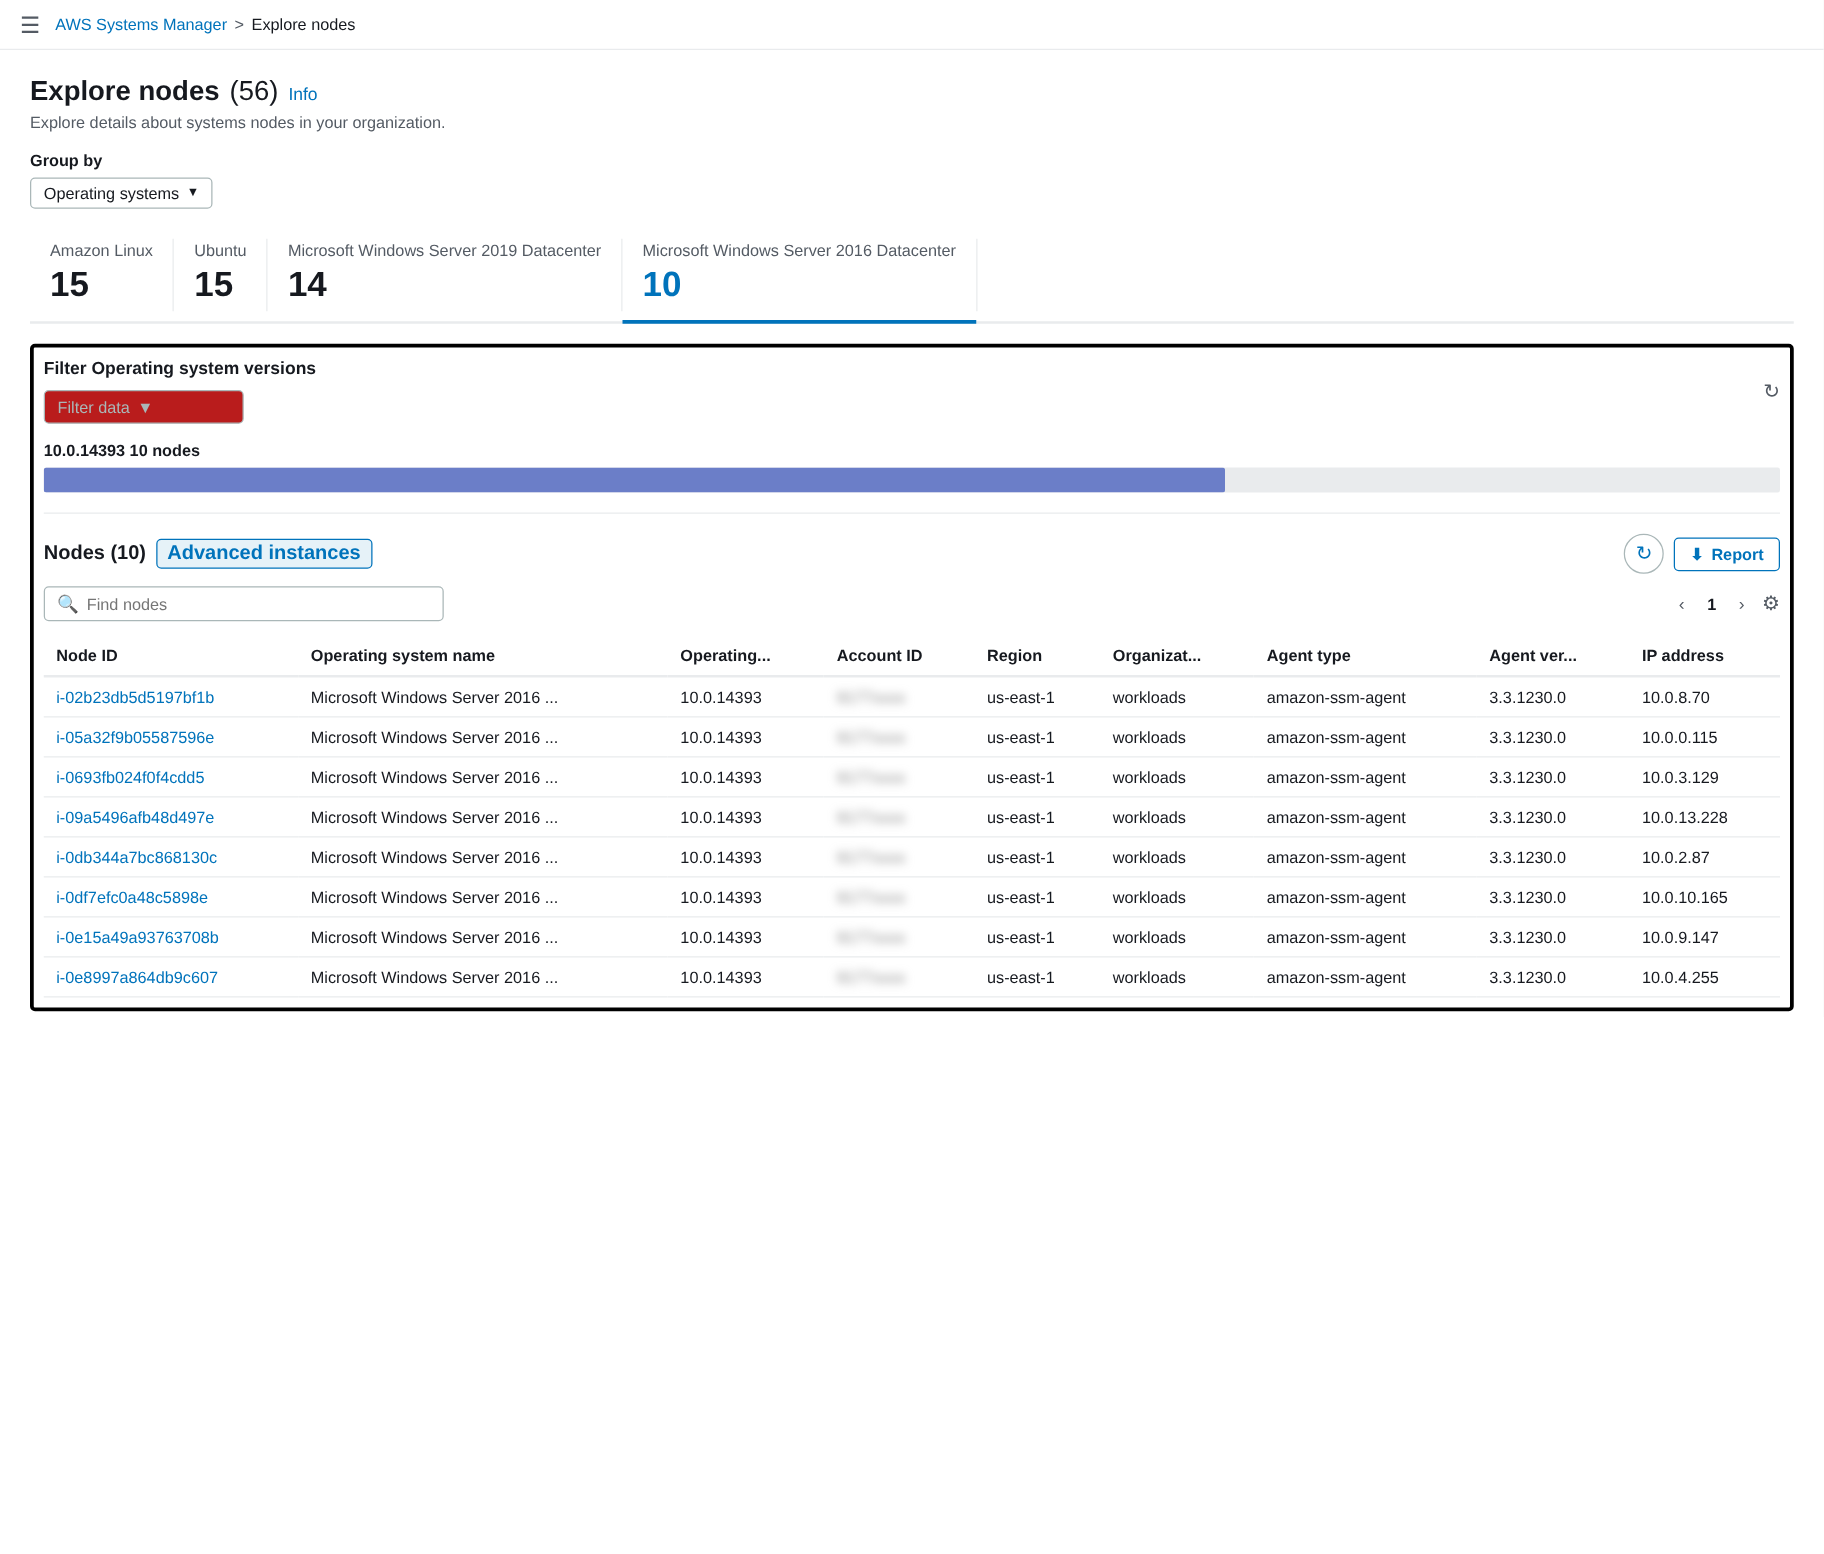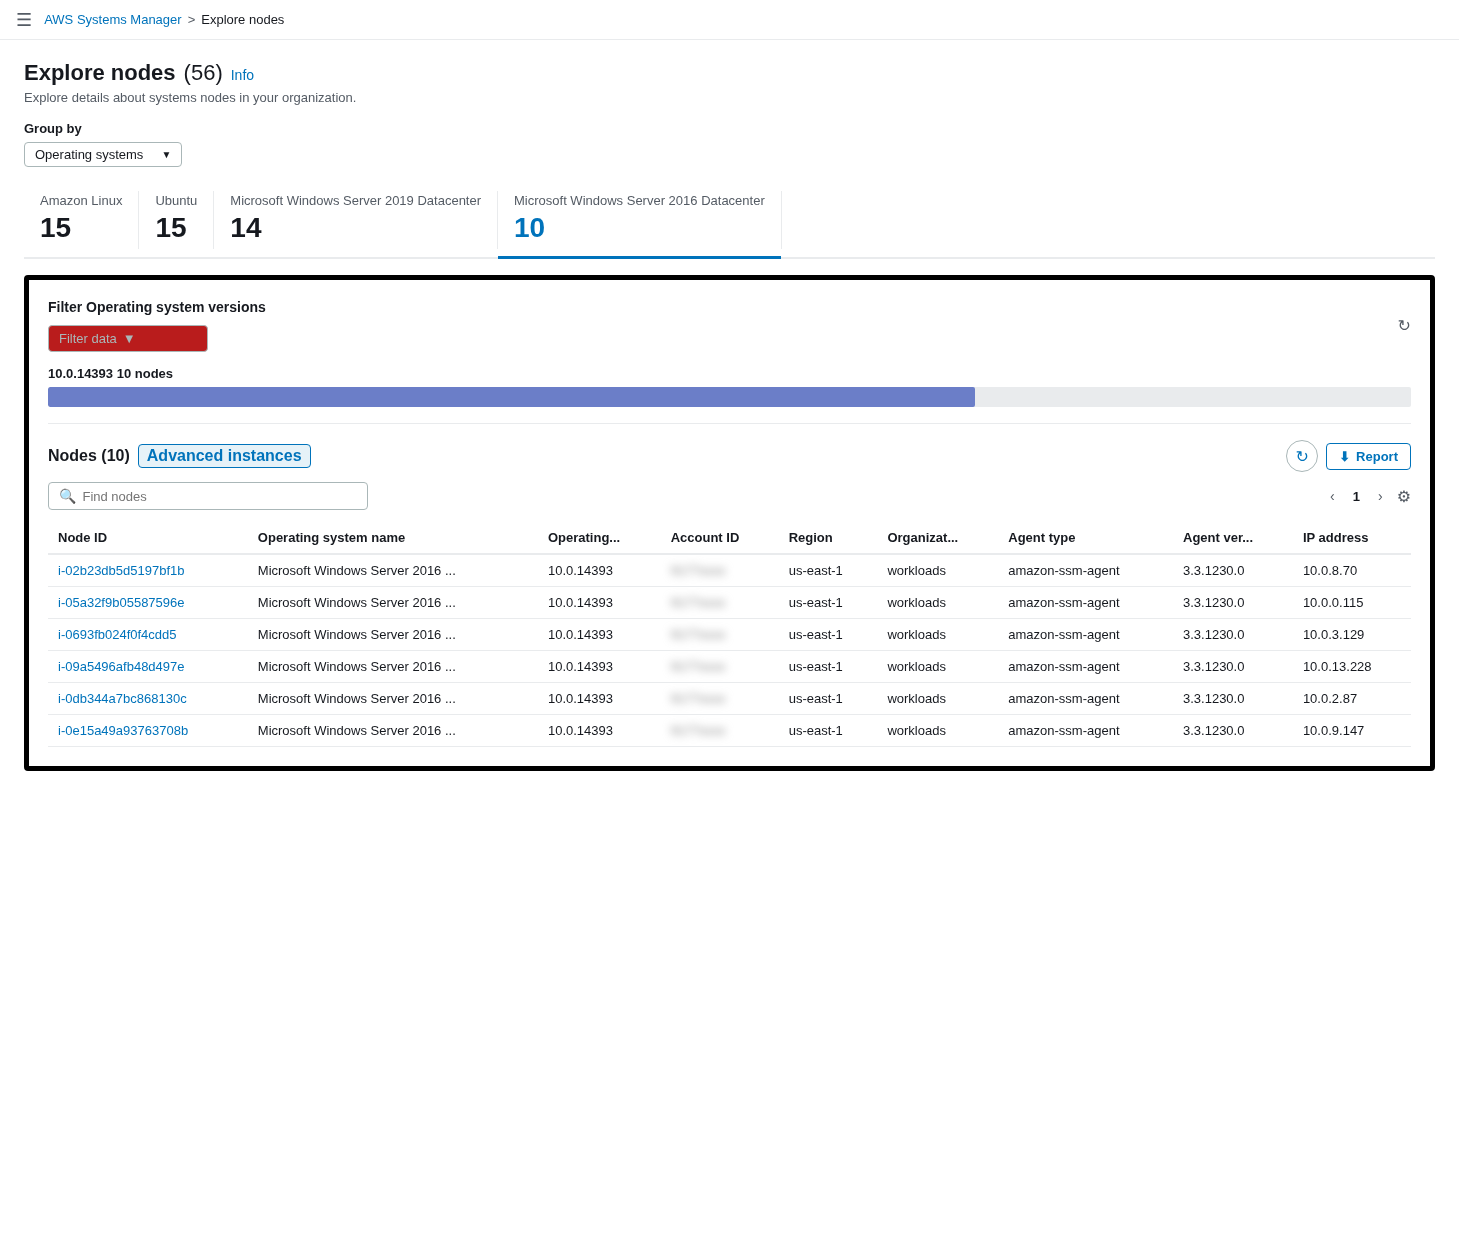--- a/index.html
+++ b/index.html
@@ -26,21 +26,21 @@
     
     .page-title-row { display: flex; align-items: baseline; gap: 8px; margin-bottom: 4px; }
     .page-title { font-size: 22px; font-weight: 700; color: #16191f; }
     .page-title-count { font-size: 22px; font-weight: 400; color: #16191f; }
     .info-link { color: #0073bb; font-size: 14px; text-decoration: none; }
     .page-subtitle { font-size: 13px; color: #545b64; margin-bottom: 16px; }
 
     
     .group-by-label { font-size: 13px; font-weight: 600; color: #16191f; margin-bottom: 6px; }
     .group-by-select {
-      display: inline-flex; align-items: center; gap: 18px;
+      display: inline-flex; align-items: center; gap: 6px;
       border: 1px solid #aab7b8; border-radius: 4px;
       padding: 4px 10px; background: #fff; cursor: pointer;
       font-size: 13px; color: #16191f; margin-bottom: 16px;
     }
     .group-by-select .caret { color: #16191f; font-size: 10px; }
 
     
     .os-tabs { display: flex; border-bottom: 2px solid #e9ebed; margin-bottom: 0; }
     .os-tab {
       padding: 10px 16px 12px;
@@ -49,23 +49,23 @@
       margin-bottom: -2px;
     }
     .os-tab.active { border-bottom-color: #0073bb; }
     .os-tab-name { font-size: 13px; color: #545b64; margin-bottom: 4px; }
     .os-tab-count { font-size: 28px; font-weight: 700; color: #16191f; }
     .os-tab.active .os-tab-count { color: #0073bb; }
     .os-tab-divider { width: 1px; background: #e9ebed; margin: 8px 0; }
 
     
     .filter-panel {
-      border: 5px solid #000000;
+      border: 3px solid #000000;
       border-radius: 4px;
-      padding: 19px;
+      padding: 8px;
       margin-top: 16px;
       background: #fff;
     }
     .filter-title { font-size: 14px; font-weight: 600; margin-bottom: 10px; }
     .filter-select-row { display: flex; align-items: center; justify-content: space-between; margin-bottom: 14px; }
     .filter-select {
       display: inline-flex; align-items: center; gap: 6px;
       border: 1px solid #aab7b8; border-radius: 4px;
       padding: 5px 10px; background: #b91c1c; cursor: pointer;
       font-size: 13px; color: #aab7b8; min-width: 160px;
@@ -301,27 +301,49 @@
             <td>Microsoft Windows Server 2016 ...</td>
             <td>10.0.14393</td>
             <td><span class="blurred">9177xxxx</span></td>
             <td>us-east-1</td>
             <td>workloads</td>
             <td>amazon-ssm-agent</td>
             <td>3.3.1230.0</td>
             <td>10.0.2.87</td>
           </tr>
           <tr>
+            <td class="link"><a href="#">i-0df7efc0a48c5898e</a></td>
+            <td>Microsoft Windows Server 2016 ...</td>
+            <td>10.0.14393</td>
+            <td><span class="blurred">9177xxxx</span></td>
+            <td>us-east-1</td>
+            <td>workloads</td>
+            <td>amazon-ssm-agent</td>
+            <td>3.3.1230.0</td>
+            <td>10.0.10.165</td>
+          </tr>
+          <tr>
             <td class="link"><a href="#">i-0e15a49a93763708b</a></td>
             <td>Microsoft Windows Server 2016 ...</td>
             <td>10.0.14393</td>
             <td><span class="blurred">9177xxxx</span></td>
             <td>us-east-1</td>
             <td>workloads</td>
             <td>amazon-ssm-agent</td>
             <td>3.3.1230.0</td>
             <td>10.0.9.147</td>
+          </tr>
+          <tr>
+            <td class="link"><a href="#">i-0e8997a864db9c607</a></td>
+            <td>Microsoft Windows Server 2016 ...</td>
+            <td>10.0.14393</td>
+            <td><span class="blurred">9177xxxx</span></td>
+            <td>us-east-1</td>
+            <td>workloads</td>
+            <td>amazon-ssm-agent</td>
+            <td>3.3.1230.0</td>
+            <td>10.0.4.255</td>
           </tr>
         </tbody>
     </table>
   </div>
 
 </div>
 
 </body></html>

